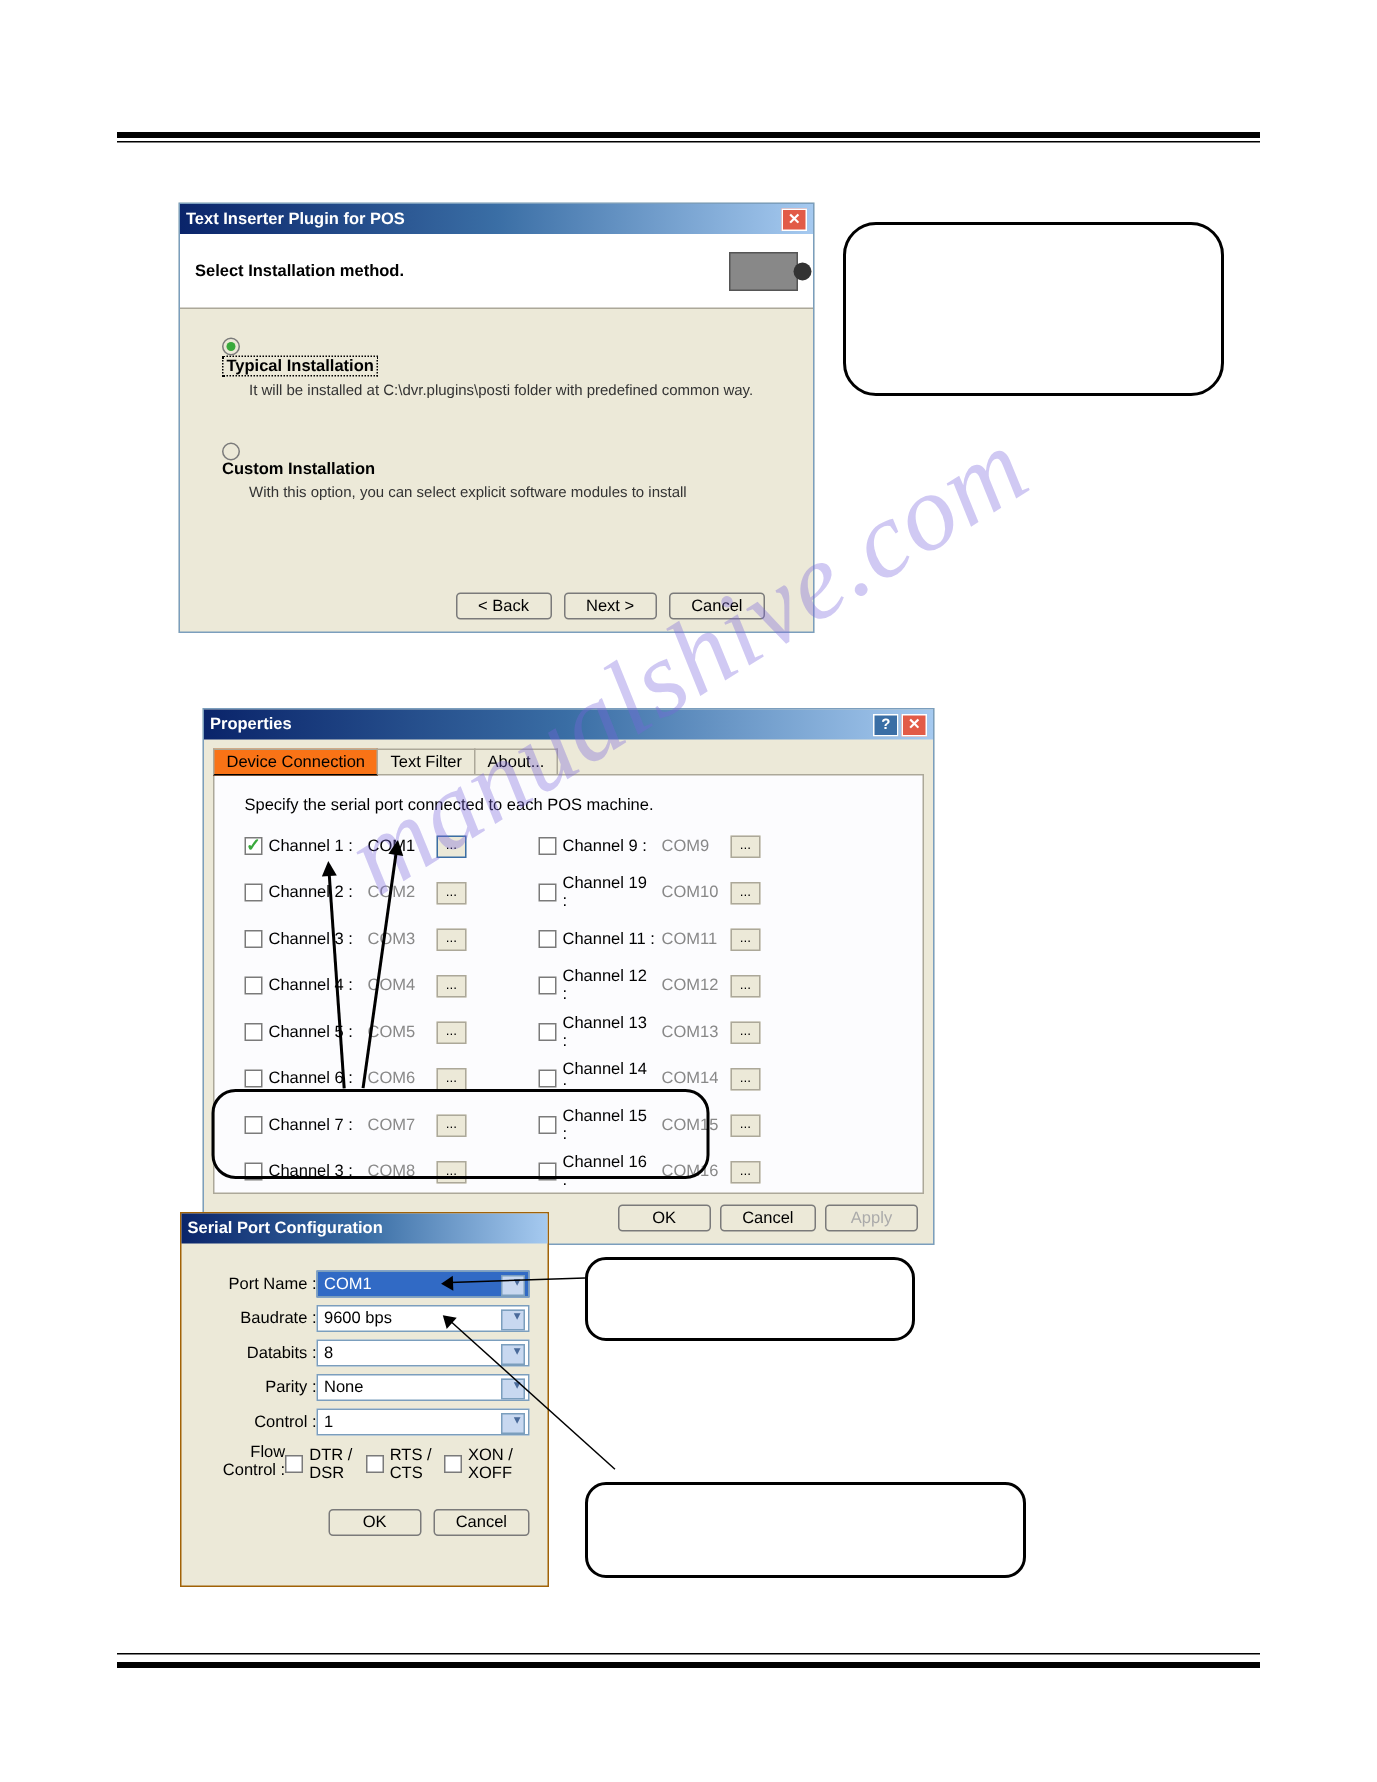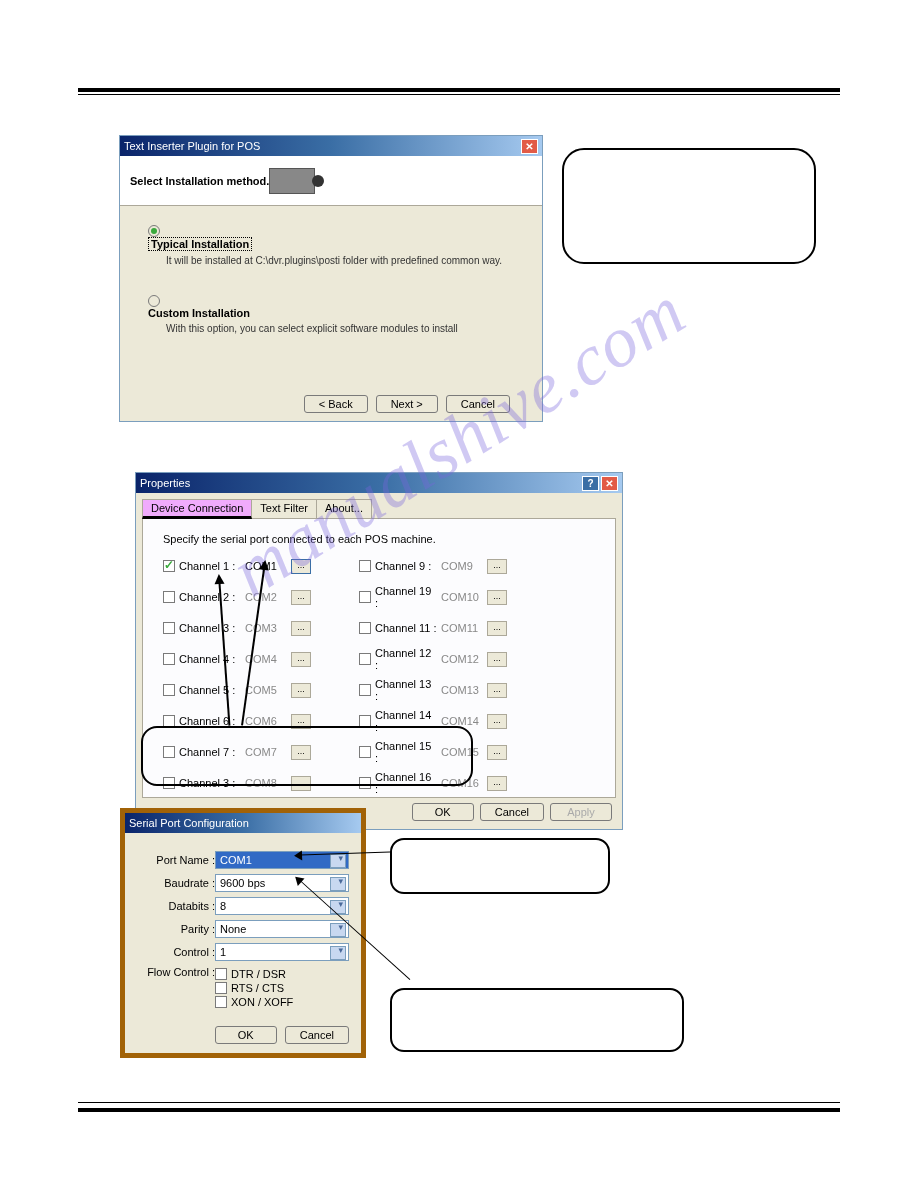--- a/index.html
+++ b/index.html
@@ -9,23 +9,23 @@
   .hr-top2 { position: absolute; left: 78px; top: 94px; width: 762px; height: 1px; background: #000; }
   .hr-bot { position: absolute; left: 78px; top: 1108px; width: 762px; height: 4px; background: #000; }
   .hr-bot2 { position: absolute; left: 78px; top: 1102px; width: 762px; height: 1px; background: #000; }
 
   
   .wm { position: absolute; left: 200px; top: 400px; font-size: 72px; color: rgba(120,100,220,0.35); transform: rotate(-32deg); font-family: Georgia, serif; font-style: italic; pointer-events: none; z-index: 5; letter-spacing: 1px; }
 
   
   .dlg1 { position: absolute; left: 119px; top: 135px; width: 424px; height: 287px; background: #ece9d8; border: 1px solid #7b9ebd; font-size: 11px; }
   .titlebar { background: linear-gradient(to right, #0a246a, #3a6ea5, #a6caf0); height: 20px; display: flex; align-items: center; padding: 0 4px; }
-  .titlebar-text { color: #fff; font-weight: normal; font-size: 11px; flex: 1; }
+  .titlebar-text { color: #fff; font-weight: bold; font-size: 11px; flex: 1; }
   .close-btn { width: 17px; height: 15px; background: #e25b47; border: 1px solid #fff; color: #fff; font-size: 10px; display: flex; align-items: center; justify-content: center; font-weight: bold; cursor: pointer; }
-  .dlg1-header { background: #fff; height: 50px; padding: 6px 10px; border-bottom: 1px solid #aca899; display: flex; align-items: center; }
+  .dlg1-header { background: #fff; height: 50px; padding: 6px 10px; border-bottom: 1px solid #aca899; display: flex; justify-content: space-between; align-items: center; }
   .dlg1-header .txt { font-weight: bold; font-size: 11px; }
   .camera { width: 46px; height: 26px; background: #888; border: 1px solid #555; position: relative; }
   .camera::before { content: ''; position: absolute; right: -10px; top: 6px; width: 12px; height: 12px; background: #333; border-radius: 50%; }
   .dlg1-body { padding: 18px 28px; font-size: 11px; }
   .radio-row { display: flex; align-items: flex-start; margin-bottom: 4px; flex-direction: column; }
   .radio { width: 12px; height: 12px; border: 1px solid #7a7a7a; border-radius: 50%; margin-right: 6px; margin-top: 1px; position: relative; flex-shrink: 0; }
   .radio.checked::after { content: ''; position: absolute; left: 2px; top: 2px; width: 6px; height: 6px; background: #39a93c; border-radius: 50%; }
   .radio-label { font-weight: bold; }
   .radio-label.sel { border: 1px dotted #000; padding: 0 2px; }
   .radio-desc { font-size: 10px; margin-left: 18px; color: #333; margin-bottom: 28px; }
@@ -34,21 +34,21 @@
 
   
   .bubble1 { position: absolute; left: 562px; top: 148px; width: 254px; height: 116px; border: 2px solid #000; border-radius: 22px; }
 
   
   .dlg2 { position: absolute; left: 135px; top: 472px; width: 488px; height: 358px; background: #ece9d8; border: 1px solid #7b9ebd; font-size: 11px; }
   .titlebar-right { display: flex; gap: 2px; }
   .help-btn { width: 17px; height: 15px; background: #3a6ea5; border: 1px solid #fff; color: #fff; font-size: 10px; display: flex; align-items: center; justify-content: center; font-weight: bold; cursor: pointer; }
   .tabs { display: flex; margin-top: 6px; margin-left: 6px; font-size: 11px; }
   .tab { border: 1px solid #aca899; border-bottom: none; padding: 2px 8px; background: #ece9d8; margin-right: -1px; cursor: pointer; }
-  .tab.active { background: #f0abfc; border-bottom: 3px solid #000000; position: relative; z-index: 2; }
+  .tab.active { background: #f97316; border-bottom: 1px solid #000000; position: relative; z-index: 2; }
   .tab-panel { margin: 0 6px 6px 6px; border: 1px solid #aca899; background: #fcfcfe; padding: 14px 20px 50px 20px; height: 280px; position: relative; margin-top: -1px; }
   .tab-desc { font-size: 11px; margin-bottom: 12px; }
   .channels { display: flex; gap: 48px; }
   .col { display: flex; flex-direction: column; gap: 13px; }
   .ch-row { display: flex; align-items: center; gap: 4px; font-size: 11px; height: 18px; }
   .cb { width: 12px; height: 12px; border: 1px solid #7a7a7a; background: #fff; position: relative; flex-shrink: 0; }
   .cb.checked::after { content: '✓'; position: absolute; left: 0; top: -3px; color: #39a93c; font-size: 12px; font-weight: bold; }
   .ch-label { width: 62px; }
   .com-label { width: 42px; color: #888; }
   .com-label.active { color: #000; }
@@ -60,30 +60,30 @@
   
   .bubble2 { position: absolute; left: 141px; top: 726px; width: 332px; height: 60px; border: 2px solid #000; border-radius: 16px; z-index: 10; background: rgba(255,255,255,0.01); }
 
   
   .arrow1 { position: absolute; left: 218px; top: 576px; width: 2px; height: 150px; background: #000; transform-origin: top; transform: rotate(-4deg); z-index: 12; }
   .arrow1::before { content: ''; position: absolute; top: -2px; left: -4px; border-left: 5px solid transparent; border-right: 5px solid transparent; border-bottom: 10px solid #000; }
   .arrow2 { position: absolute; left: 264px; top: 562px; width: 2px; height: 165px; background: #000; transform-origin: top; transform: rotate(8deg); z-index: 12; }
   .arrow2::before { content: ''; position: absolute; top: -2px; left: -4px; border-left: 5px solid transparent; border-right: 5px solid transparent; border-bottom: 10px solid #000; }
 
   
-  .dlg3 { position: absolute; left: 120px; top: 808px; width: 246px; height: 250px; background: #ece9d8; border: 5px solid #a16207; font-size: 11px; z-index: 3; }
+  .dlg3 { position: absolute; left: 120px; top: 808px; width: 246px; height: 250px; background: #ece9d8; border: 1px solid #a16207; font-size: 11px; z-index: 3; }
   .dlg3-body { padding: 18px 12px; }
   .form-row { display: flex; align-items: center; margin-bottom: 5px; font-size: 11px; }
   .form-label { width: 78px; text-align: right; padding-right: 0; }
   .select { flex: 1; height: 18px; border: 1px solid #7b9ebd; background: #fff; display: flex; align-items: center; padding: 0 4px; position: relative; font-size: 11px; }
   .select.sel { background: #316ac5; color: #fff; }
   .select::after { content: ''; position: absolute; right: 2px; top: 2px; width: 14px; height: 12px; background: #c8d8f0; border: 1px solid #7b9ebd; }
   .select::before { content: '▾'; position: absolute; right: 5px; top: 1px; font-size: 9px; color: #4a6a9a; z-index: 2; }
   .fc-row { display: flex; align-items: flex-start; }
-  .fc-opts { display: flex; flex-direction: column; gap: 2px; margin-top: 2px; }
+  .fc-opts { display: flex; flex-direction: row; gap: 2px; margin-top: 2px; }
   .fc-item { display: flex; align-items: center; gap: 4px; font-size: 11px; }
   .dlg3-footer { display: flex; justify-content: flex-end; gap: 8px; padding: 0 12px 10px; }
 
   
   .bubble3 { position: absolute; left: 390px; top: 838px; width: 220px; height: 56px; border: 2px solid #000; border-radius: 14px; }
   .bubble4 { position: absolute; left: 390px; top: 988px; width: 294px; height: 64px; border: 2px solid #000; border-radius: 14px; }
 
   
   .line1 { position: absolute; left: 300px; top: 853px; width: 90px; height: 1px; background: #000; z-index: 8; transform: rotate(-2deg); }
   .line1::before { content: ''; position: absolute; left: -6px; top: -4px; border-top: 5px solid transparent; border-bottom: 5px solid transparent; border-right: 8px solid #000; }

